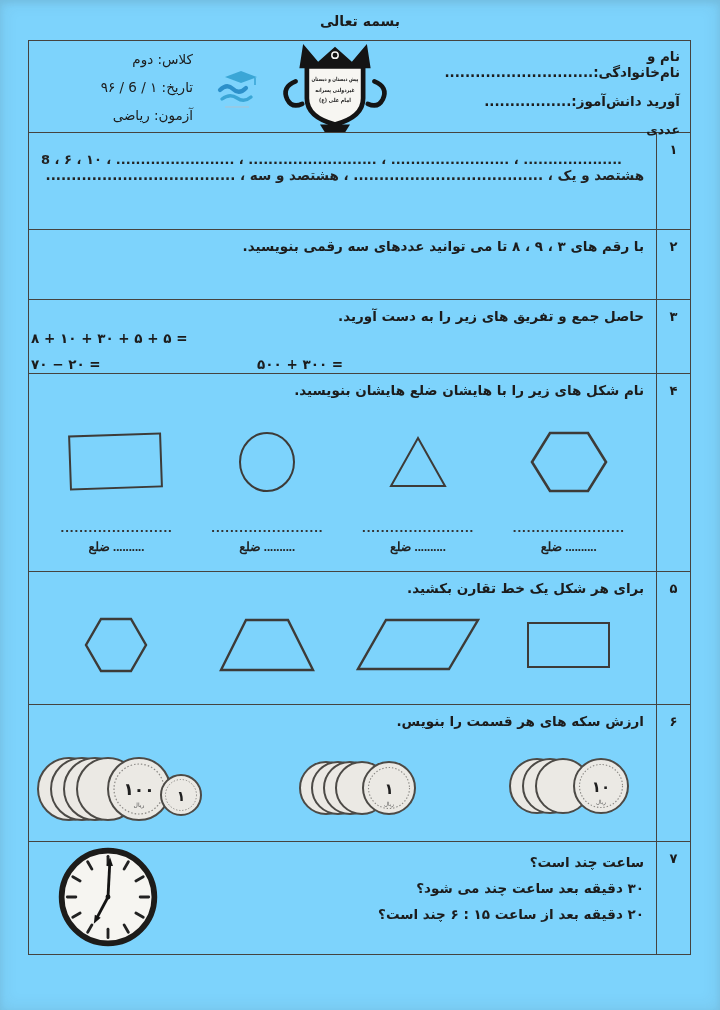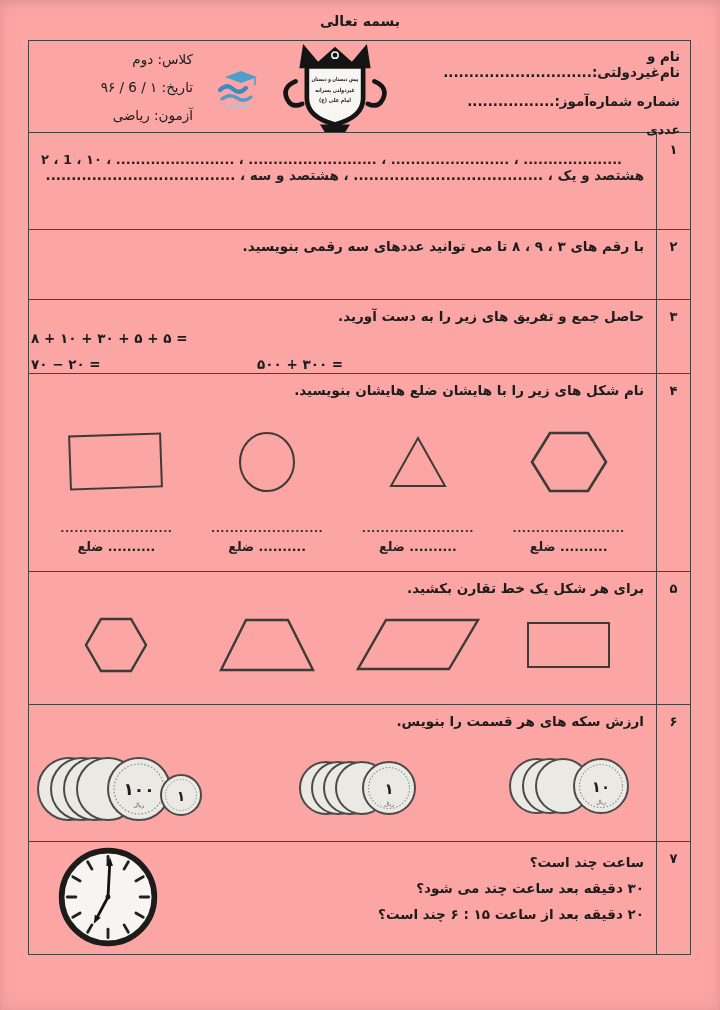--- a/index.html
+++ b/index.html
@@ -4,21 +4,21 @@
 <style>
   html,body{margin:0;padding:0;}
   body{
     width:720px;height:1010px;position:relative;
     background:#e9e7e3;
     font-family:"DejaVu Sans",sans-serif;
     color:#1c1c1c;
     -webkit-font-smoothing:antialiased;
   }
   .paper{
-    position:absolute;inset:0;background:#fca5a5;
+    position:absolute;inset:0;background:#7dd3fc;
     box-shadow:inset 0 0 18px rgba(60,55,50,.10), inset 0 3px 6px rgba(60,55,50,.08);
     overflow:hidden;
   }
   .bismillah{
     position:absolute;top:13px;left:0;width:720px;text-align:center;
     font-size:14px;font-weight:bold;direction:rtl;
   }
   .exam-table{
     position:absolute;left:28px;top:40px;width:663px;
     border:1.6px solid #45433f;direction:rtl;box-sizing:border-box;
@@ -55,21 +55,21 @@
   }
   .words-line{
     direction:rtl;text-align:right;font-size:13.5px;font-weight:bold;color:#222;
   }
   .eq{position:absolute;direction:ltr;font-size:13.5px;font-weight:bold;letter-spacing:1px;white-space:nowrap;}
 
   .shape-row{display:flex;direction:ltr;align-items:center;margin-top:20px;height:84px;}
   .shape-cell{flex:1;display:flex;justify-content:center;align-items:center;}
   .answer-row{display:flex;direction:ltr;margin-top:18px;}
   .dot-cell{flex:1;text-align:center;font-size:11px;font-weight:bold;color:#333;letter-spacing:.5px;}
-  .zele-row{display:flex;direction:ltr;margin-top:4px;}
+  .zele-row{display:flex;direction:ltr;margin-top:4px;font-family:Liberation Serif, serif;}
   .zele-cell{flex:1;text-align:center;font-size:12.5px;font-weight:bold;direction:rtl;color:#222;}
 
   .shape-row5{display:flex;direction:ltr;align-items:center;margin-top:16px;height:62px;}
 
   .coin-area{position:absolute;left:0;right:0;top:34px;height:100px;direction:ltr;}
   .coin-group{position:absolute;}
 
   .q7-lines{direction:rtl;text-align:right;font-size:13.5px;font-weight:bold;line-height:26px;}
   .clock{position:absolute;left:26px;top:2px;}
 
@@ -80,22 +80,22 @@
 <body>
 
 <div class="paper">
 
   <div class="bismillah">بسمه تعالی</div>
 
   <div class="exam-table">
 
     <div class="row hdr">
       <div class="hdr-right">
-        <div class="line">نام و نام‌غیردولتی:.............................</div>
-        <div class="line">شماره شماره‌آموز:.................</div>
+        <div class="line">نام و نام‌خانوادگی:.............................</div>
+        <div class="line">آورید دانش‌آموز:.................</div>
         <div class="line radif">عددی</div>
       </div>
       <div class="hdr-center">
 
         <svg class="emblem" width="122" height="90" viewBox="0 0 122 96">
           <path d="M23,28 L27,2 L43,21 L61,5 L79,21 L95,2 L99,28 Z" fill="#141414"></path>
           <circle cx="61" cy="14" r="3.4" fill="none" stroke="#f5f5f2" stroke-width="1.6"></circle>
           <path d="M31,26 L91,26 L91,60 Q91,80 61,88 Q31,80 31,60 Z" fill="#f7f6f2" stroke="#141414" stroke-width="5"></path>
           <path d="M19,42 Q4,48 10,61 Q15,71 26,66" fill="none" stroke="#141414" stroke-width="5" stroke-linecap="round"></path>
           <path d="M103,42 Q118,48 112,61 Q107,71 96,66" fill="none" stroke="#141414" stroke-width="5" stroke-linecap="round"></path>
@@ -116,21 +116,21 @@
       <div class="hdr-left">
         <div class="line">کلاس: دوم</div>
         <div class="line">تاریخ:  ۱ / 6 / ۹۶</div>
         <div class="line">آزمون: ریاضی</div>
       </div>
     </div>
 
     <div class="row r1">
       <div class="num-cell">۱</div>
       <div class="content">
-        <div class="pattern-line">۲ ، 1 ، ۱۰ ، ........................ ، .......................... ، ........................ ، ....................</div>
+        <div class="pattern-line">8 ، ۶ ، ۱۰ ، ........................ ، .......................... ، ........................ ، ....................</div>
         <div class="words-line">هشتصد و یک ، ..................................... ، هشتصد و سه ، .....................................</div>
       </div>
     </div>
 
     <div class="row r2">
       <div class="num-cell">۲</div>
       <div class="content">
         <div class="qtext">با رقم های ۳ ، ۹ ، ۸ تا می توانید عددهای سه رقمی بنویسید.</div>
       </div>
     </div>

